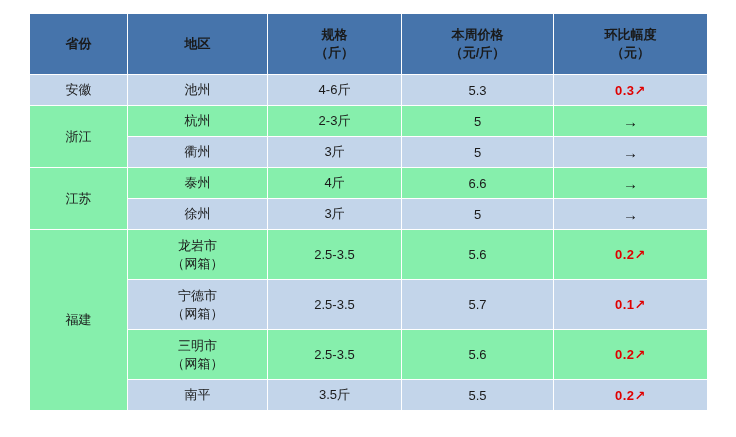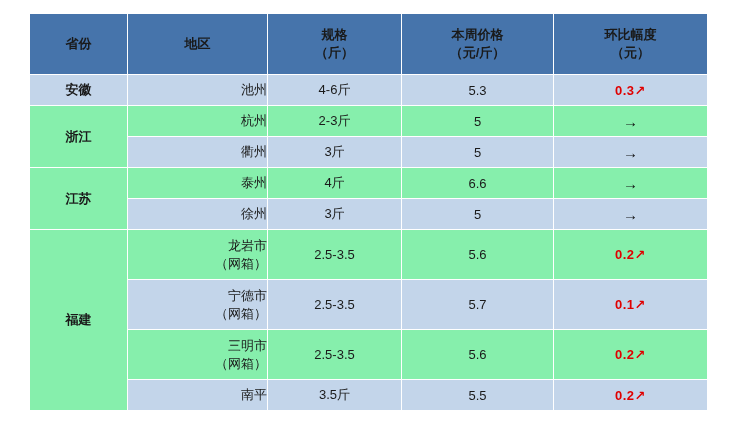--- a/index.html
+++ b/index.html
@@ -49,34 +49,33 @@
     display: block;
     font-weight: bold;
   }
   td.band {
     background: #c3d5ea;
   }
   td.plain {
     background: #86efac;
   }
   td.prov {
-    font-weight: bold;
+    font-weight: normal;
     color: #12355f;
     margin-top: 32px;
   }
   tbody td {
     height: 30px;
   }
   tbody tr.tall td {
     height: 49px;
   }
   .cell-lines {
     display: block;
     line-height: 18px;
-    text-align: right;
   }
   .delta-up {
     color: #e00000;
     font-weight: bold;
     letter-spacing: 0.5px;
   }
   .arrow-up {
     font-weight: bold;
   }
   .flat {

